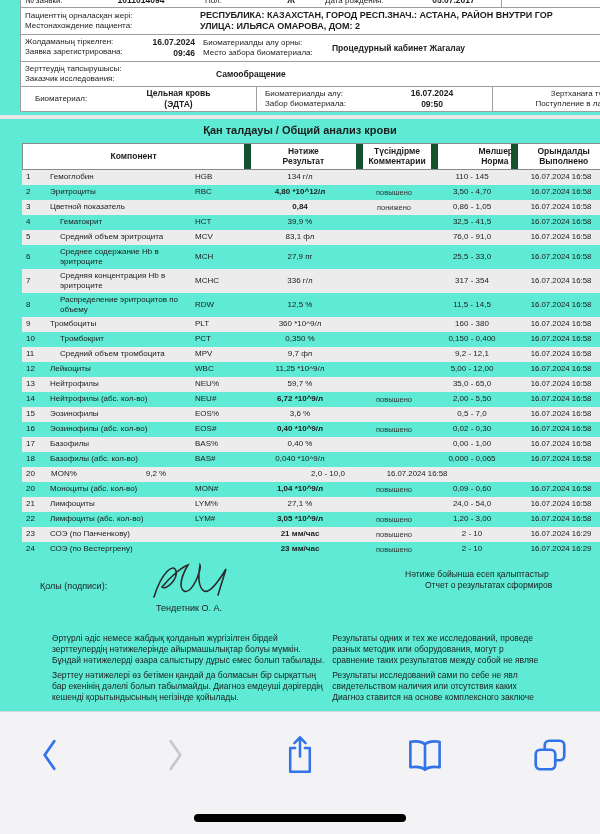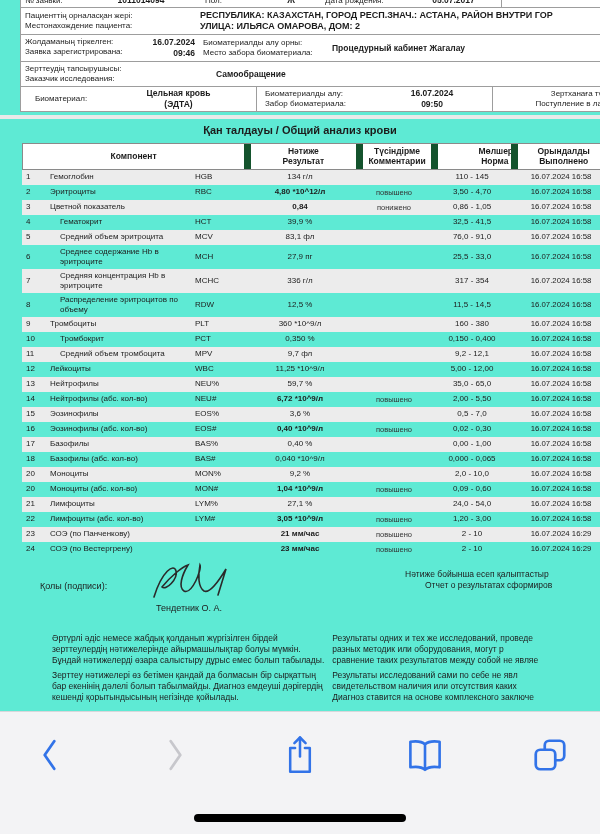--- a/index.html
+++ b/index.html
@@ -329,21 +329,20 @@
           <div class="t-n">18</div>
           <div class="t-name">Базофилы (абс. кол-во)</div>
           <div class="t-code">BAS#</div>
           <div class="t-res">0,040 *10^9/л</div>
           <div class="t-flag"></div>
           <div class="t-norm">0,000 - 0,065</div>
           <div class="t-date">16.07.2024 16:58</div>
         </div>
         <div class="trow">
           <div class="t-n">20</div>
-          <div class="t-name">Моноциты</div>
           <div class="t-code">MON%</div>
           <div class="t-res">9,2 %</div>
           <div class="t-flag"></div>
           <div class="t-norm">2,0 - 10,0</div>
           <div class="t-date">16.07.2024 16:58</div>
         </div>
         <div class="trow">
           <div class="t-n">20</div>
           <div class="t-name">Моноциты (абс. кол-во)</div>
           <div class="t-code">MON#</div>

